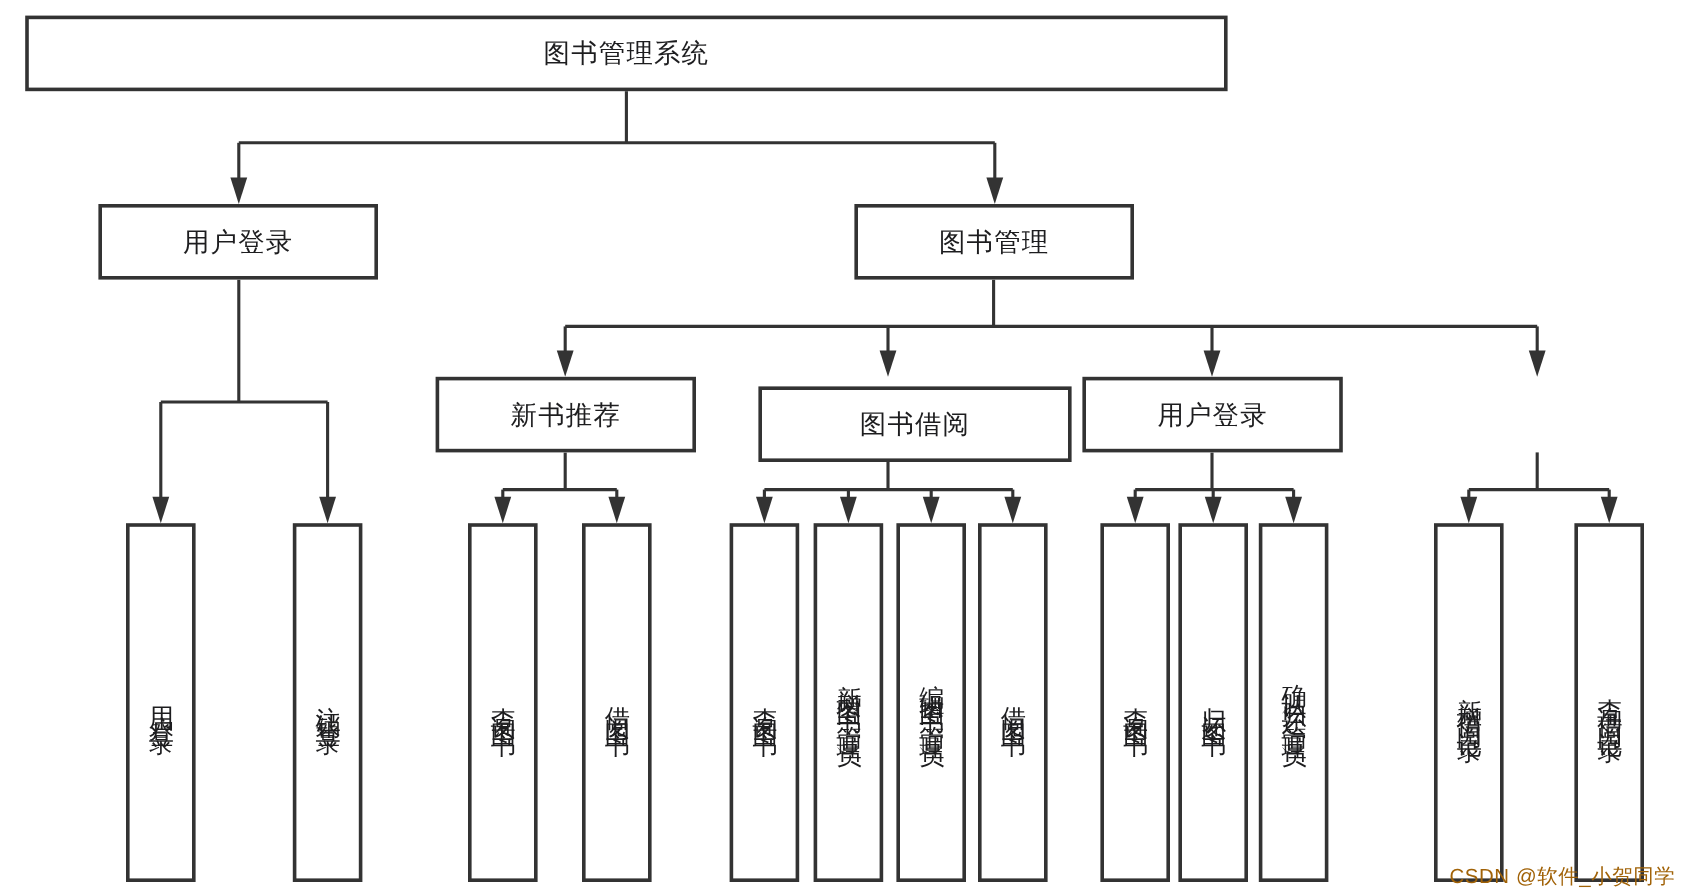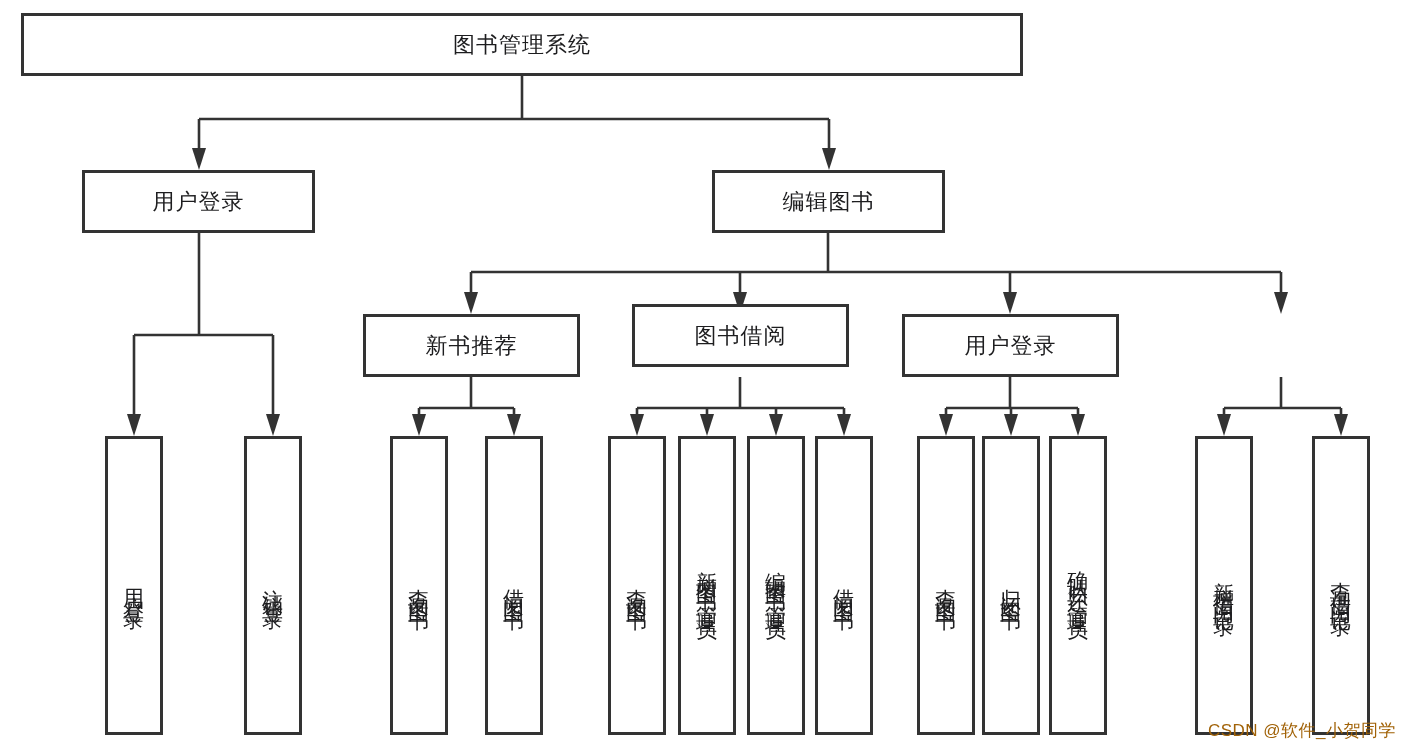--- a/index.html
+++ b/index.html
@@ -129,24 +129,24 @@
       <polygon points="1004,414 1018,414 1011,436"></polygon>
       <polygon points="1071,414 1085,414 1078,436"></polygon>
       <polygon points="1217,414 1231,414 1224,436"></polygon>
       <polygon points="1334,414 1348,414 1341,436"></polygon>
     </g>
   </svg>
 
   <div class="box hbox" style="left:21px; top:13px; width:1002px;">图书管理系统</div>
 
   <div class="box hbox" style="left:82px; top:170px; width:233px;">用户登录</div>
-  <div class="box hbox" style="left:712px; top:170px; width:233px;">编辑图书</div>
+  <div class="box hbox" style="left:712px; top:170px; width:233px;">图书管理</div>
 
   <div class="box hbox" style="left:363px; top:314px; width:217px;text-align:center;">新书推荐</div>
-  <div class="box hbox" style="left:632px; top:304px; width:217px;font-family:Liberation Mono, monospace;">图书借阅</div>
+  <div class="box hbox" style="left:632px; top:322px; width:261px;font-family:Liberation Mono, monospace;">图书借阅</div>
   <div class="box hbox" style="left:902px; top:314px; width:217px;">用户登录</div>
 
   <div class="box vbox" style="left:105px;">用户登录</div>
   <div class="box vbox" style="left:244px;">注销登录</div>
 
   <div class="box vbox" style="left:390px;">查询图书</div>
   <div class="box vbox" style="left:485px;">借阅图书</div>
 
   <div class="box vbox" style="left:608px;">查询图书</div>
   <div class="box vbox" style="left:678px;">新增图书（管理员）</div>

